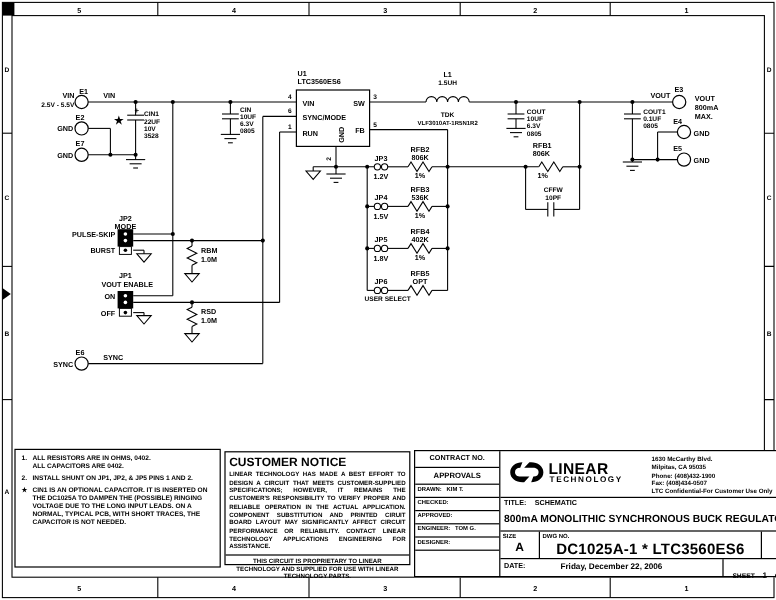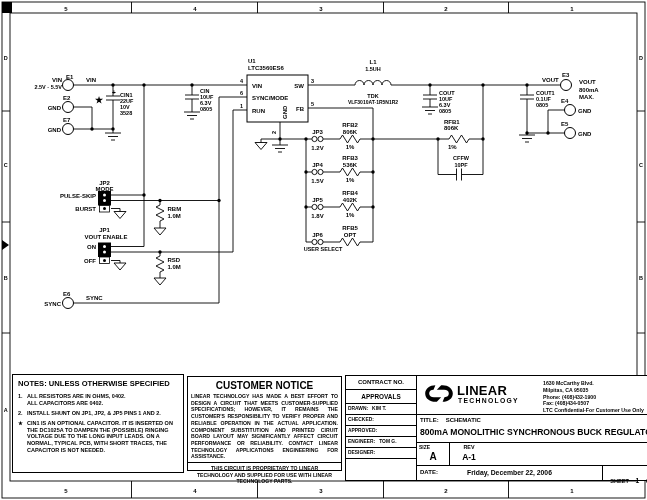--- a/index.html
+++ b/index.html
@@ -8,21 +8,21 @@
   svg text{font-family:"Liberation Sans",sans-serif;font-weight:bold;fill:#000;}
   .box{position:absolute;border:1px solid #000;background:#fff;box-sizing:border-box;}
   
   .notes{left:12px;top:374px;width:172px;height:99px;padding:4px 3px 2px 5px;}
   .notes-h{font-size:7.6px;font-weight:bold;white-space:nowrap;margin-bottom:5px;}
   .note{display:flex;font-size:5.5px;font-weight:bold;line-height:1.25;margin-bottom:3px;}
   .np{width:9px;flex:none;}
   .nt{flex:1;}
   
   .notice{left:187px;top:376px;width:155px;height:95px;display:flex;flex-direction:column;padding:2px 3px;}
-  .notice-title{font-size:10px;font-weight:bold;text-align:center;margin:1px 0 2px 0;}
+  .notice-title{font-size:10px;font-weight:bold;margin:1px 0 2px 0;}
   .notice-body{font-size:5.15px;font-weight:bold;line-height:1.3;text-align:justify;flex:1;}
   .notice-footer{border-top:1px solid #000;margin:2px -3px 0 -3px;padding:2px 8px 1px 8px;
                  font-size:5.15px;font-weight:bold;line-height:1.3;text-align:center;}
   
   .tb{left:345px;top:375px;width:329px;height:106px;display:flex;padding:0;}
   .tb-left{width:70px;flex:none;border-right:1px solid #000;display:flex;flex-direction:column;}
   .tb-cell{border-bottom:1px solid #000;text-align:center;font-weight:bold;}
   .tb-contract{font-size:6px;height:13px;line-height:13px;}
   .tb-approvals{font-size:6.4px;height:13px;line-height:13px;}
   .tb-row{border-bottom:1px solid #000;height:10px;line-height:10px;font-size:4.9px;font-weight:bold;
@@ -382,21 +382,20 @@
   <text x="350" y="230" font-size="6" text-anchor="middle">RFB5</text>
   <text x="350" y="236.5" font-size="6" text-anchor="middle">OPT</text>
   <text x="444" y="123.5" font-size="6">RFB1</text>
   <text x="444" y="130" font-size="6">806K</text>
   <text x="448" y="148.5" font-size="6">1%</text>
   <text x="461" y="160" font-size="5.5" text-anchor="middle">CFFW</text>
   <text x="461" y="166.8" font-size="5.5" text-anchor="middle">10PF</text>
 </svg>
 
 <div class="box notes">
-  <div class="notes-h">NOTES:  UNLESS OTHERWISE SPECIFIED</div>
   <div class="note">
     <span class="np">1.</span>
     <span class="nt">
       <div>ALL RESISTORS ARE IN OHMS, 0402.</div>
       <div>ALL CAPACITORS ARE 0402.</div>
     </span>
   </div>
   <div class="note">
     <span class="np">2.</span>
     <span class="nt">INSTALL SHUNT ON JP1, JP2, &amp; JP5 PINS 1 AND 2.</span>
@@ -444,20 +443,24 @@
     </div>
     <div class="tb-title-row">
       <div class="tb-title-l"><span>TITLE:</span><span class="sp">SCHEMATIC</span></div>
       <div class="tb-title2">800mA MONOLITHIC SYNCHRONOUS BUCK REGULATOR</div>
     </div>
     <div class="tb-size-row">
       <div class="tb-size-cell">
         <div class="lbl">SIZE</div>
         <div class="big-a">A</div>
       </div>
+      <div class="tb-dwg-cell">
+        <div class="lbl">DWG NO.</div>
+        <div class="dwg-num">DC1025A-1 * LTC3560ES6</div>
+      </div>
       <div class="tb-rev-cell">
         <div class="lbl-c">REV</div>
         <div class="rev-v">A-1</div>
       </div>
     </div>
     <div class="tb-date-row">
       <div class="tb-date-cell">
         <span class="date-l">DATE:</span>
         <span class="date-v">Friday, December 22, 2006</span>
       </div>

